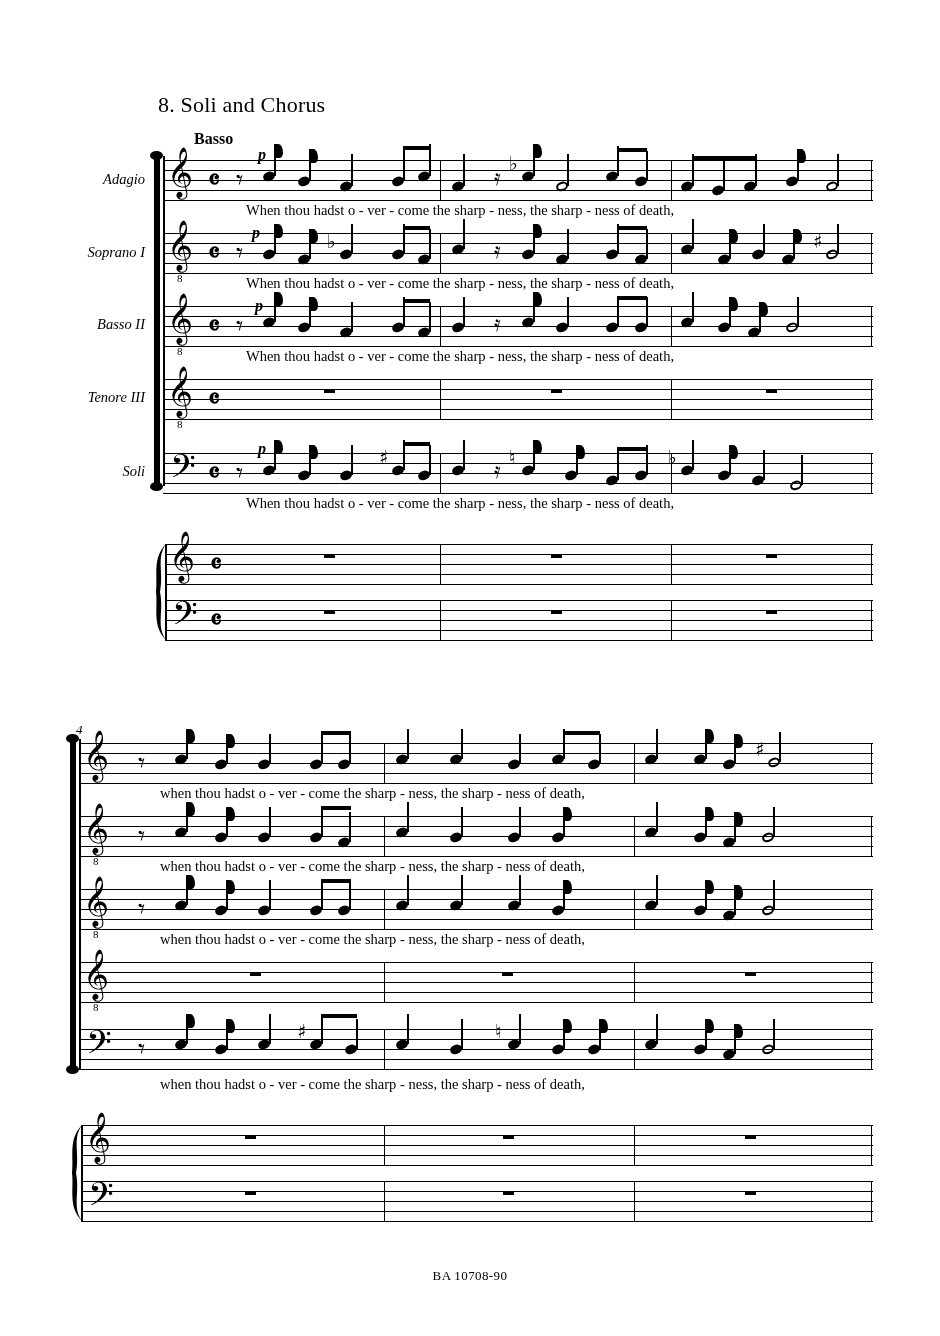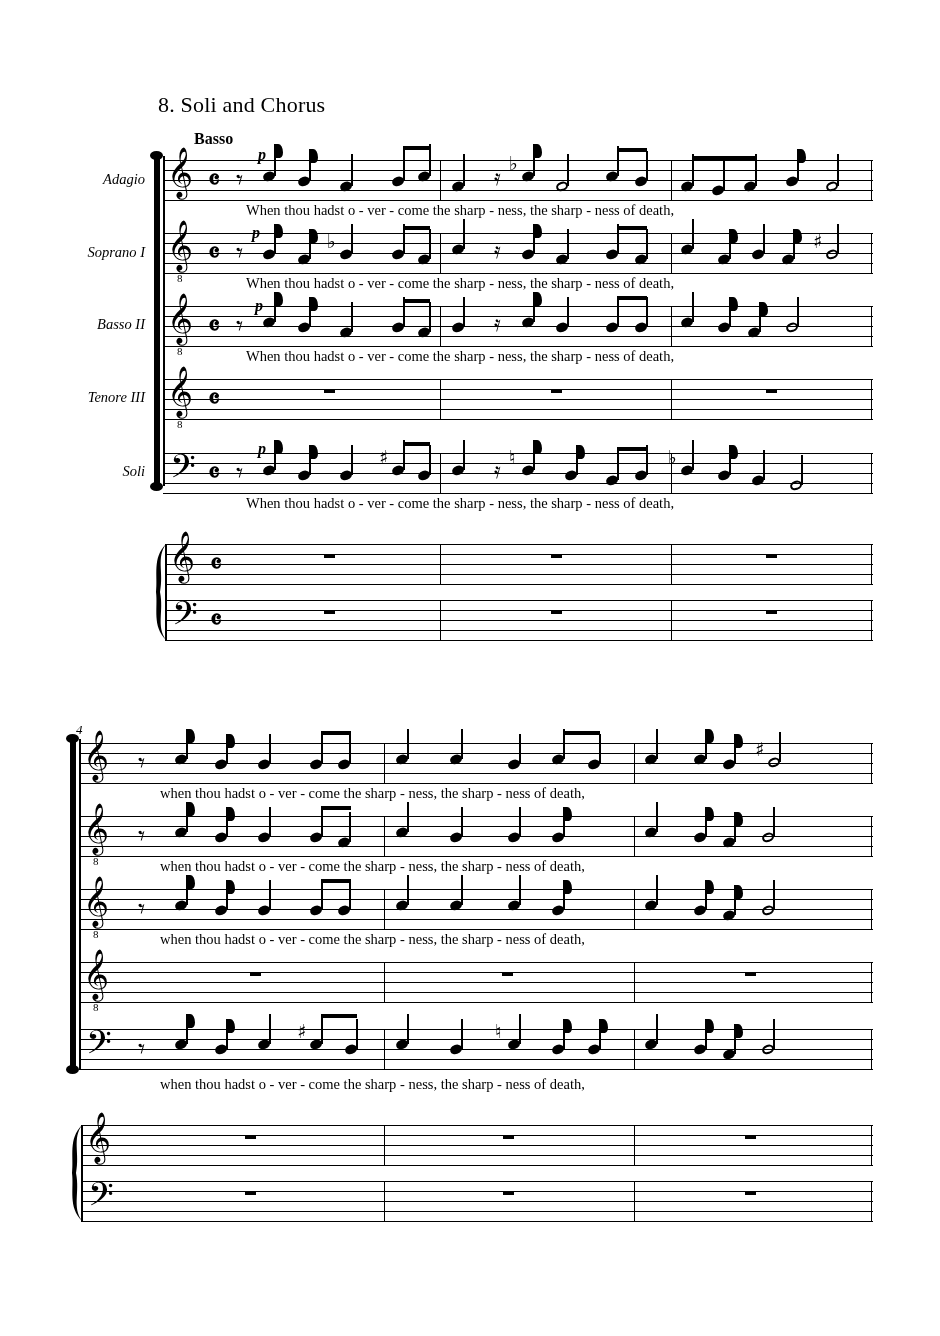--- a/index.html
+++ b/index.html
@@ -1013,13 +1013,14 @@
     </div>
     <div class="glyph clef-bass" style="left:88px; top:1178px;">𝄢</div>
     <div class="rest-whole" style="left:245px; top:1191px;"></div>
     <div class="barline" style="left:384px; top:1181px; height:40px;"></div>
     <div class="rest-whole" style="left:503px; top:1191px;"></div>
     <div class="barline" style="left:634px; top:1181px; height:40px;"></div>
     <div class="rest-whole" style="left:745px; top:1191px;"></div>
     <div class="barline" style="left:871px; top:1181px; height:40px;"></div>
   </div>
 
+  <div class="footer">BA 10708-90</div>
 </div>
 
 </body></html>

